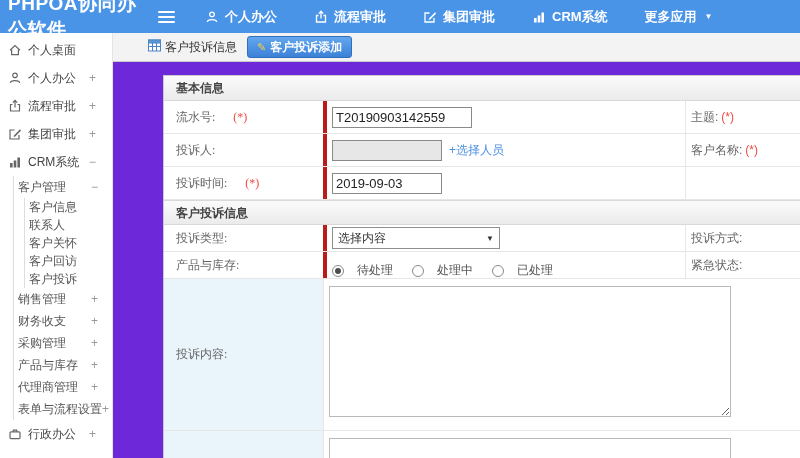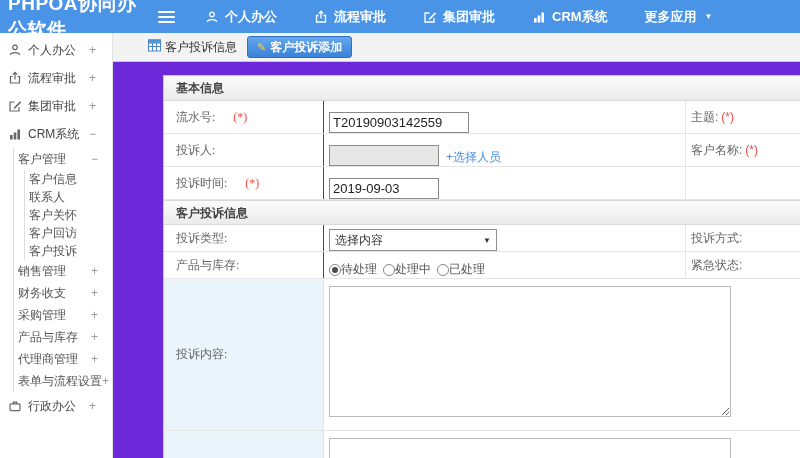--- a/index.html
+++ b/index.html
@@ -45,38 +45,38 @@
   
   .content { padding:13px 0 0 50px; }
   .panel { width:790px; background:#fff; border:1px solid #c9c9c9; border-bottom:none; }
   .sec-header { height:25px; line-height:25px; padding-left:12px; font-weight:bold; color:#444;
     background:linear-gradient(#fbfbfb,#ebebeb); border-bottom:1px solid #d9d9d9; }
   .sec-header.second { border-top:1px solid #d9d9d9; }
   .frow { display:flex; border-bottom:1px solid #e6e6e6; align-items:stretch; }
   .frow-lg { height:33px; }
   .frow-sm { height:27px; }
   .c-label { width:159px; padding-left:12px; color:#666; display:flex; align-items:center; flex-shrink:0; gap:18px;font-family:Liberation Serif, serif; }
-  .c-mid { width:362px; border-left:1px solid #b91c1c; display:flex; align-items:flex-end; padding-left:5px; flex-shrink:0; }
+  .c-mid { width:362px; border-left:4px solid #b91c1c; display:flex; align-items:center; padding-left:5px; flex-shrink:0; }
   .c-right { flex:1; border-left:1px solid #e6e6e6; display:flex; align-items:center; padding-left:5px; gap:3px; color:#666; }
   .c-span { flex:1; border-left:1px solid #e6e6e6; padding:7px 0 7px 5px; }
   .req { color:#ee4d44; }
   .blue-cell { background:#e9f4fb; }
 
   .inp { height:21px; border:1px solid #898989; padding:0 3px; font-size:13px; color:#222;
     font-family:inherit; background:#fff; }
   .inp-serial { width:140px; }
   .inp-date { width:110px; }
   .inp-disabled { width:110px; height:21px; border:1px solid #8a8a8a; background:#e7e7e7; }
   .pick-link { color:#4a90e2; margin-left:7px; cursor:pointer; }
 
   .sel { width:168px; height:22px; border:1px solid #8f8f8f; background:#fff; color:#333;
     display:flex; align-items:center; justify-content:space-between; padding:0 5px; cursor:pointer; }
   .sel .caret-dn { font-size:8px; color:#333; }
 
-  .radio-group { display:flex; align-items:center; gap:0;margin-top:11px; }
+  .radio-group { display:flex; align-items:center; gap:13px;margin-top:11px; }
   .radio { width:12px; height:12px; border:1px solid #888; border-radius:50%; background:#fff;
     position:relative; display:inline-block; flex-shrink:0; cursor:pointer; }
   .radio.checked::after { content:""; position:absolute; left:2px; top:2px; right:2px; bottom:2px;
     background:#4d4d4d; border-radius:50%; }
   .radio-label { color:#555; margin-right:6px; }
 
   .ta { display:block; width:402px; height:131px; border:1px solid #b9b9b9; resize:both;
     font-family:inherit; background:#fff; }
   .ta-bottom { height:70px; }
   .row-content { height:152px; }
@@ -133,20 +133,29 @@
     <div class="topnav-item">
       <span>更多应用</span>
       <span class="caret">▼</span>
     </div>
   </div>
 </div>
 
 <div class="layout">
 
   <div class="sidebar">
+    <div class="side-item">
+      <span class="icn">
+        <svg width="14" height="14" viewBox="0 0 14 14" fill="none" stroke="#666" stroke-width="1.2">
+            <path d="M2 7.2 L7 2.6 L12 7.2"></path>
+            <path d="M3.6 6.4 V11.6 H10.4 V6.4"></path>
+          </svg>
+      </span>
+      <span>个人桌面</span>
+    </div>
     <div class="side-item">
       <span class="icn">
         <svg width="14" height="14" viewBox="0 0 14 14" fill="none" stroke="#666" stroke-width="1.2">
             <circle cx="7" cy="4.4" r="2.3"></circle>
             <path d="M2.4 12 C2.4 8.7 11.6 8.7 11.6 12"></path>
           </svg>
       </span>
       <span>个人办公</span>
       <span class="sign">+</span>
     </div>

